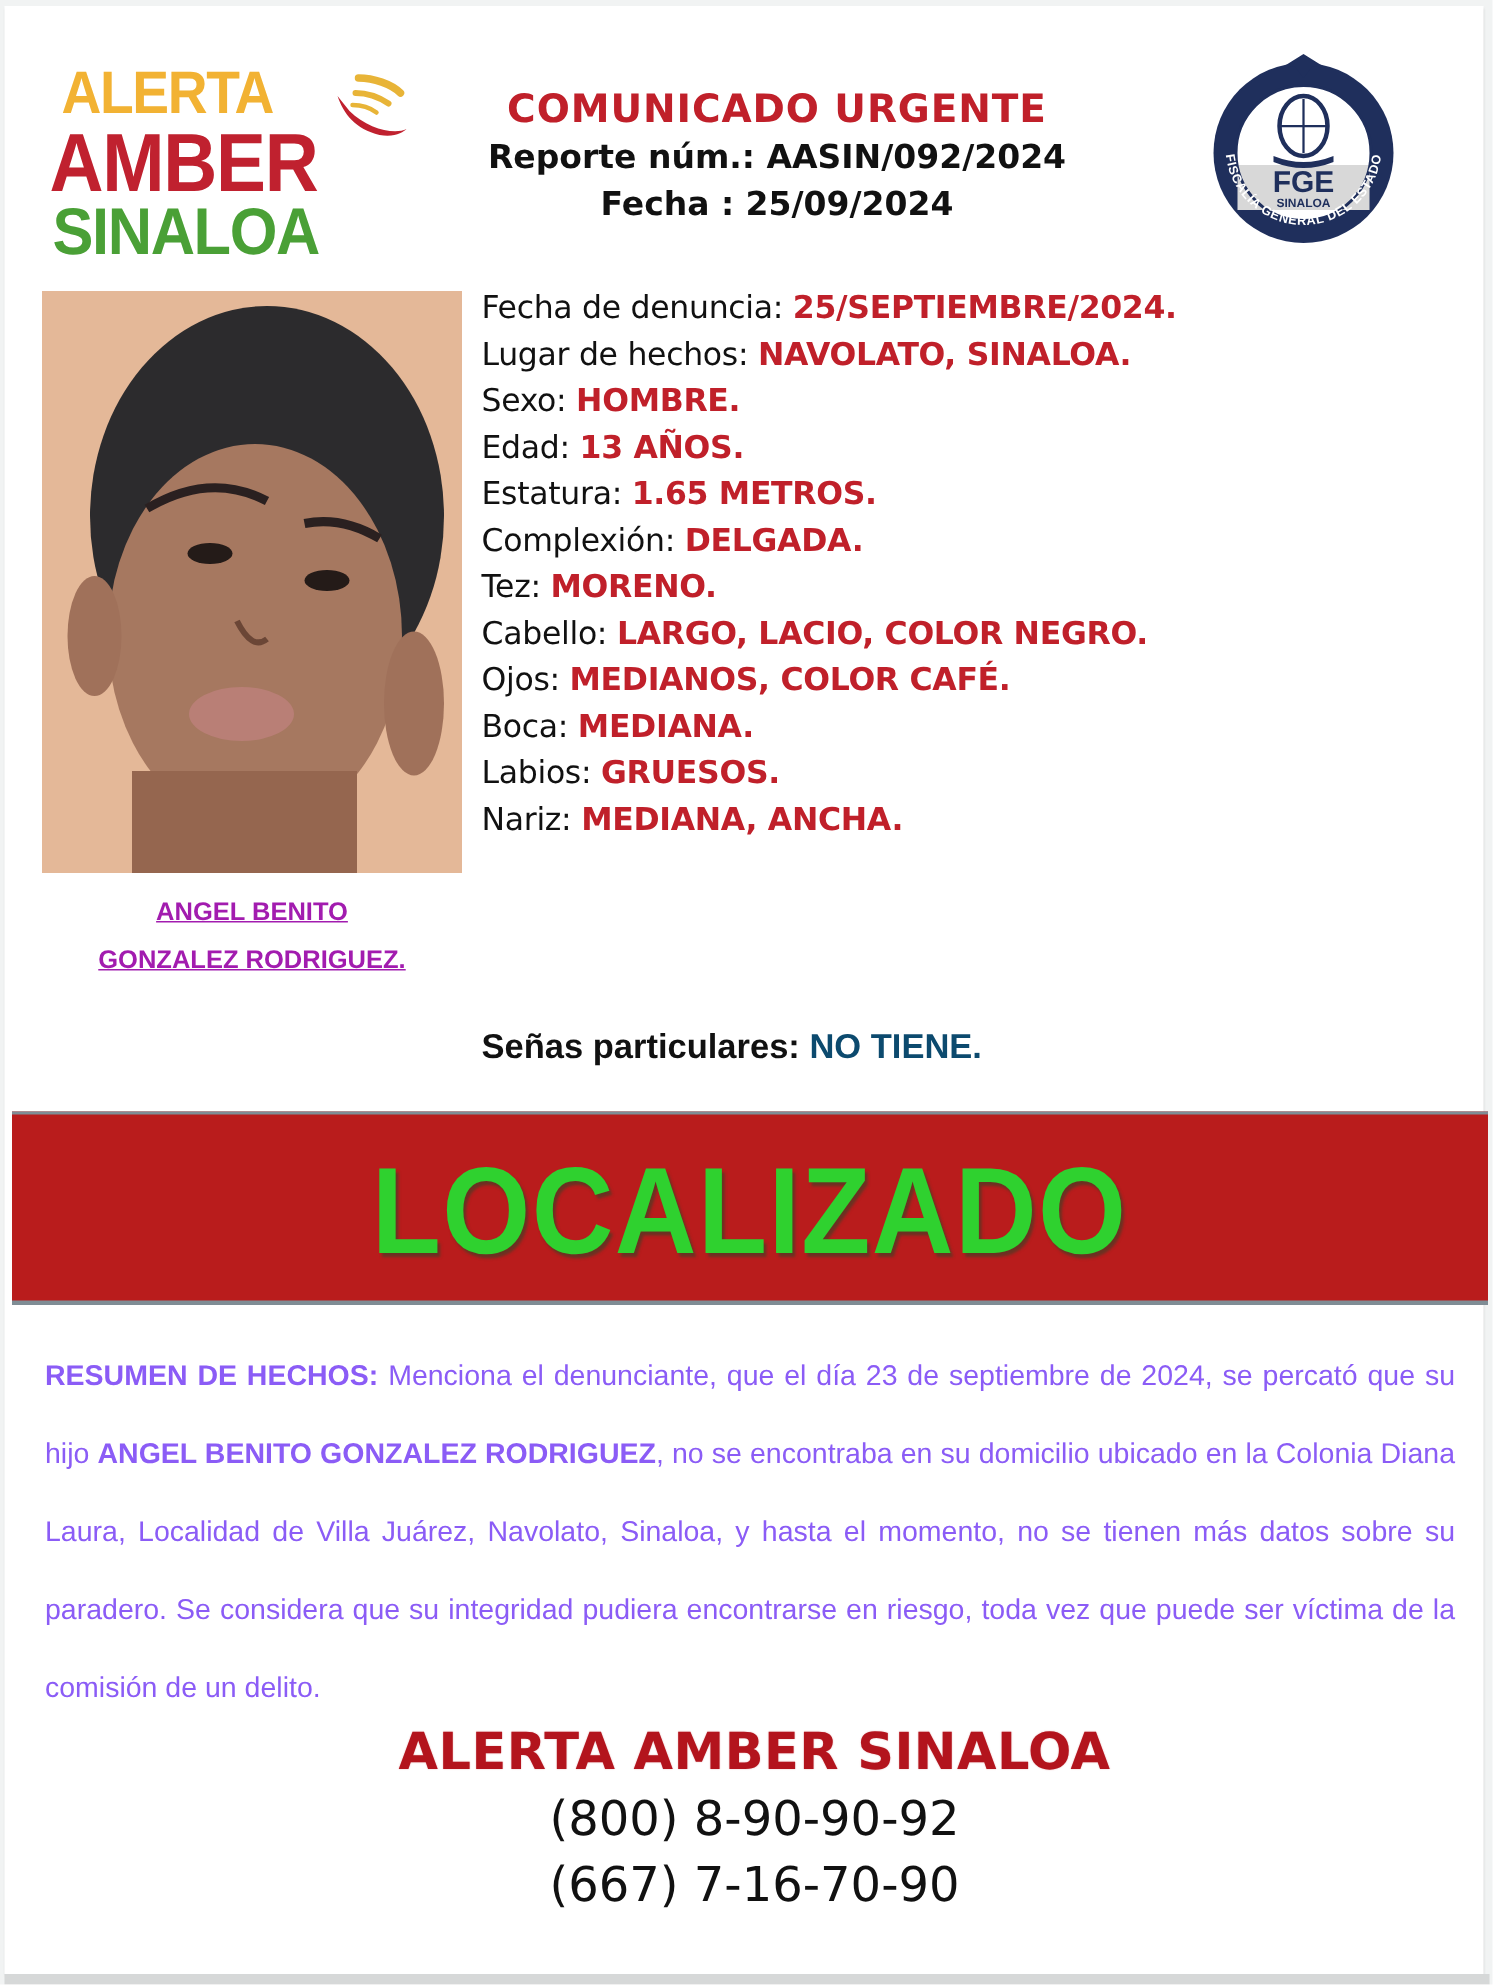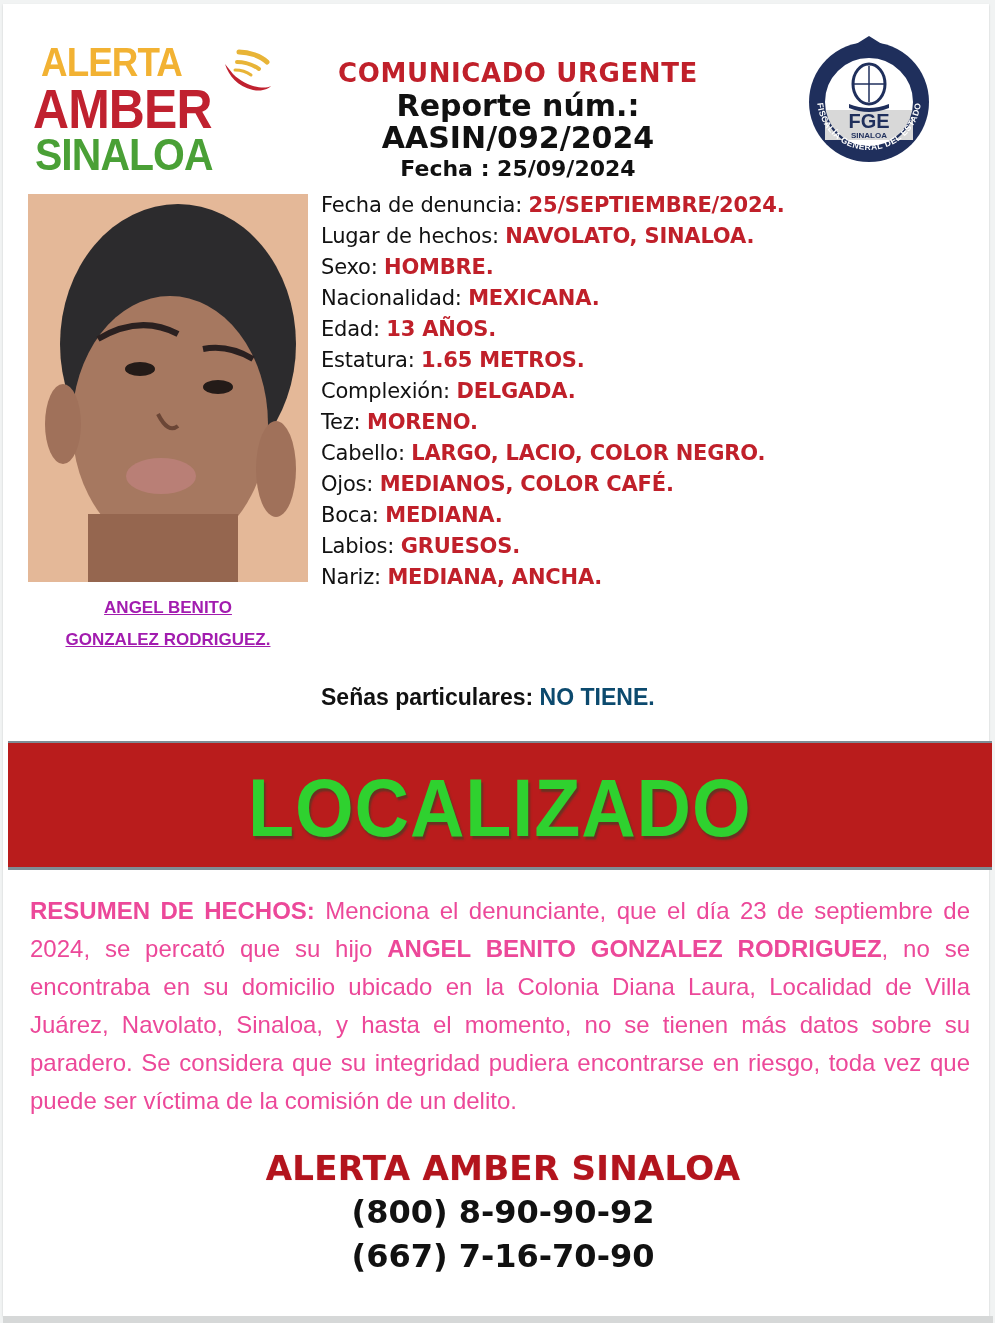--- a/index.html
+++ b/index.html
@@ -21,21 +21,21 @@
     letter-spacing:-1px; transform-origin:left top;
   }
   .logo .l1 { left:8px; top:0px; font-size:40px; color:#f2b233; transform:scaleX(0.92); }
   .logo .l2 { left:0px; top:37px; font-size:58px; color:#c0212f; transform:scaleX(0.86) scaleY(0.95); }
   .logo .l3 { left:2px; top:90px; font-size:44px; color:#4aa036; transform:scaleX(0.93); }
   .logo svg { position:absolute; left:190px; top:6px; }
 
   
   .hdr { position:absolute; left:290px; top:52px; width:450px; text-align:center; }
   .hdr .t1 { font-size:26px; font-weight:bold; color:#c0202a; letter-spacing:0.6px; line-height:34px; }
-  .hdr .t2 { font-size:30px; font-weight:bold; color:#111; line-height:32px; }
+  .hdr .t2 { font-size:22px; font-weight:bold; color:#111; line-height:32px; }
   .hdr .t3 { font-size:22px; font-weight:bold; color:#111; line-height:30px; }
 
   
   .seal { position:absolute; left:800px; top:28px; width:132px; height:132px; }
 
   
   .photo {
     position:absolute; left:25px; top:190px; width:280px; height:388px;
     background:#e2b594; overflow:hidden;
   }
@@ -58,30 +58,30 @@
   }
   .banner .txt {
     display:inline-block; margin-top:18px; font-size:82px; font-weight:bold; color:#2fd12f;
     font-family:"Liberation Sans", sans-serif; letter-spacing:1px;
     text-shadow: 2px 3px 2px rgba(40,70,40,0.55); transform:scaleX(0.92);
   }
 
   
   .summary {
     position:absolute; left:27px; top:888px; width:940px;
-    font-family:"Liberation Sans", sans-serif; font-size:24px; line-height:38px; color:#ec4899;
+    font-family:"Liberation Sans", sans-serif; font-size:19px; line-height:52px; color:#8b5cf6;
     text-align:justify;
   }
   .summary b { font-weight:bold; }
 
   
   .footer { position:absolute; left:200px; top:1142px; width:600px; text-align:center; }
   .footer .brand { font-size:34px; font-weight:bold; color:#b3141d; line-height:44px; letter-spacing:0.3px;
     text-shadow: 0 0 1px rgba(179,20,29,0.4); }
-  .footer .ph { font-size:32px; font-weight:bold; color:#111; line-height:44px; }
+  .footer .ph { font-size:32px; font-weight:normal; color:#111; line-height:44px; }
 </style>
 </head>
 <body>
 
 <div class="page">
 
   <div class="logo">
     <div class="l1">ALERTA</div>
     <div class="l2">AMBER</div>
     <div class="l3">SINALOA</div>
@@ -139,21 +139,20 @@
   </div>
   <div class="name">
     <div>ANGEL BENITO</div>
     <div>GONZALEZ RODRIGUEZ.</div>
   </div>
 
   <div class="details">
     <div class="row"><span>Fecha de denuncia: </span><span class="v">25/SEPTIEMBRE/2024.</span></div>
     <div class="row"><span>Lugar de hechos: </span><span class="v">NAVOLATO, SINALOA.</span></div>
     <div class="row"><span>Sexo: </span><span class="v">HOMBRE.</span></div>
-    <div class="row"><span>Nacionalidad: </span><span class="v">MEXICANA.</span></div>
     <div class="row"><span>Edad: </span><span class="v">13 AÑOS.</span></div>
     <div class="row"><span>Estatura: </span><span class="v">1.65 METROS.</span></div>
     <div class="row"><span>Complexión: </span><span class="v">DELGADA.</span></div>
     <div class="row"><span>Tez: </span><span class="v">MORENO.</span></div>
     <div class="row"><span>Cabello: </span><span class="v">LARGO, LACIO, COLOR NEGRO.</span></div>
     <div class="row"><span>Ojos: </span><span class="v">MEDIANOS, COLOR CAFÉ.</span></div>
     <div class="row"><span>Boca: </span><span class="v">MEDIANA.</span></div>
     <div class="row"><span>Labios: </span><span class="v">GRUESOS.</span></div>
     <div class="row"><span>Nariz: </span><span class="v">MEDIANA, ANCHA.</span></div>
   </div>

